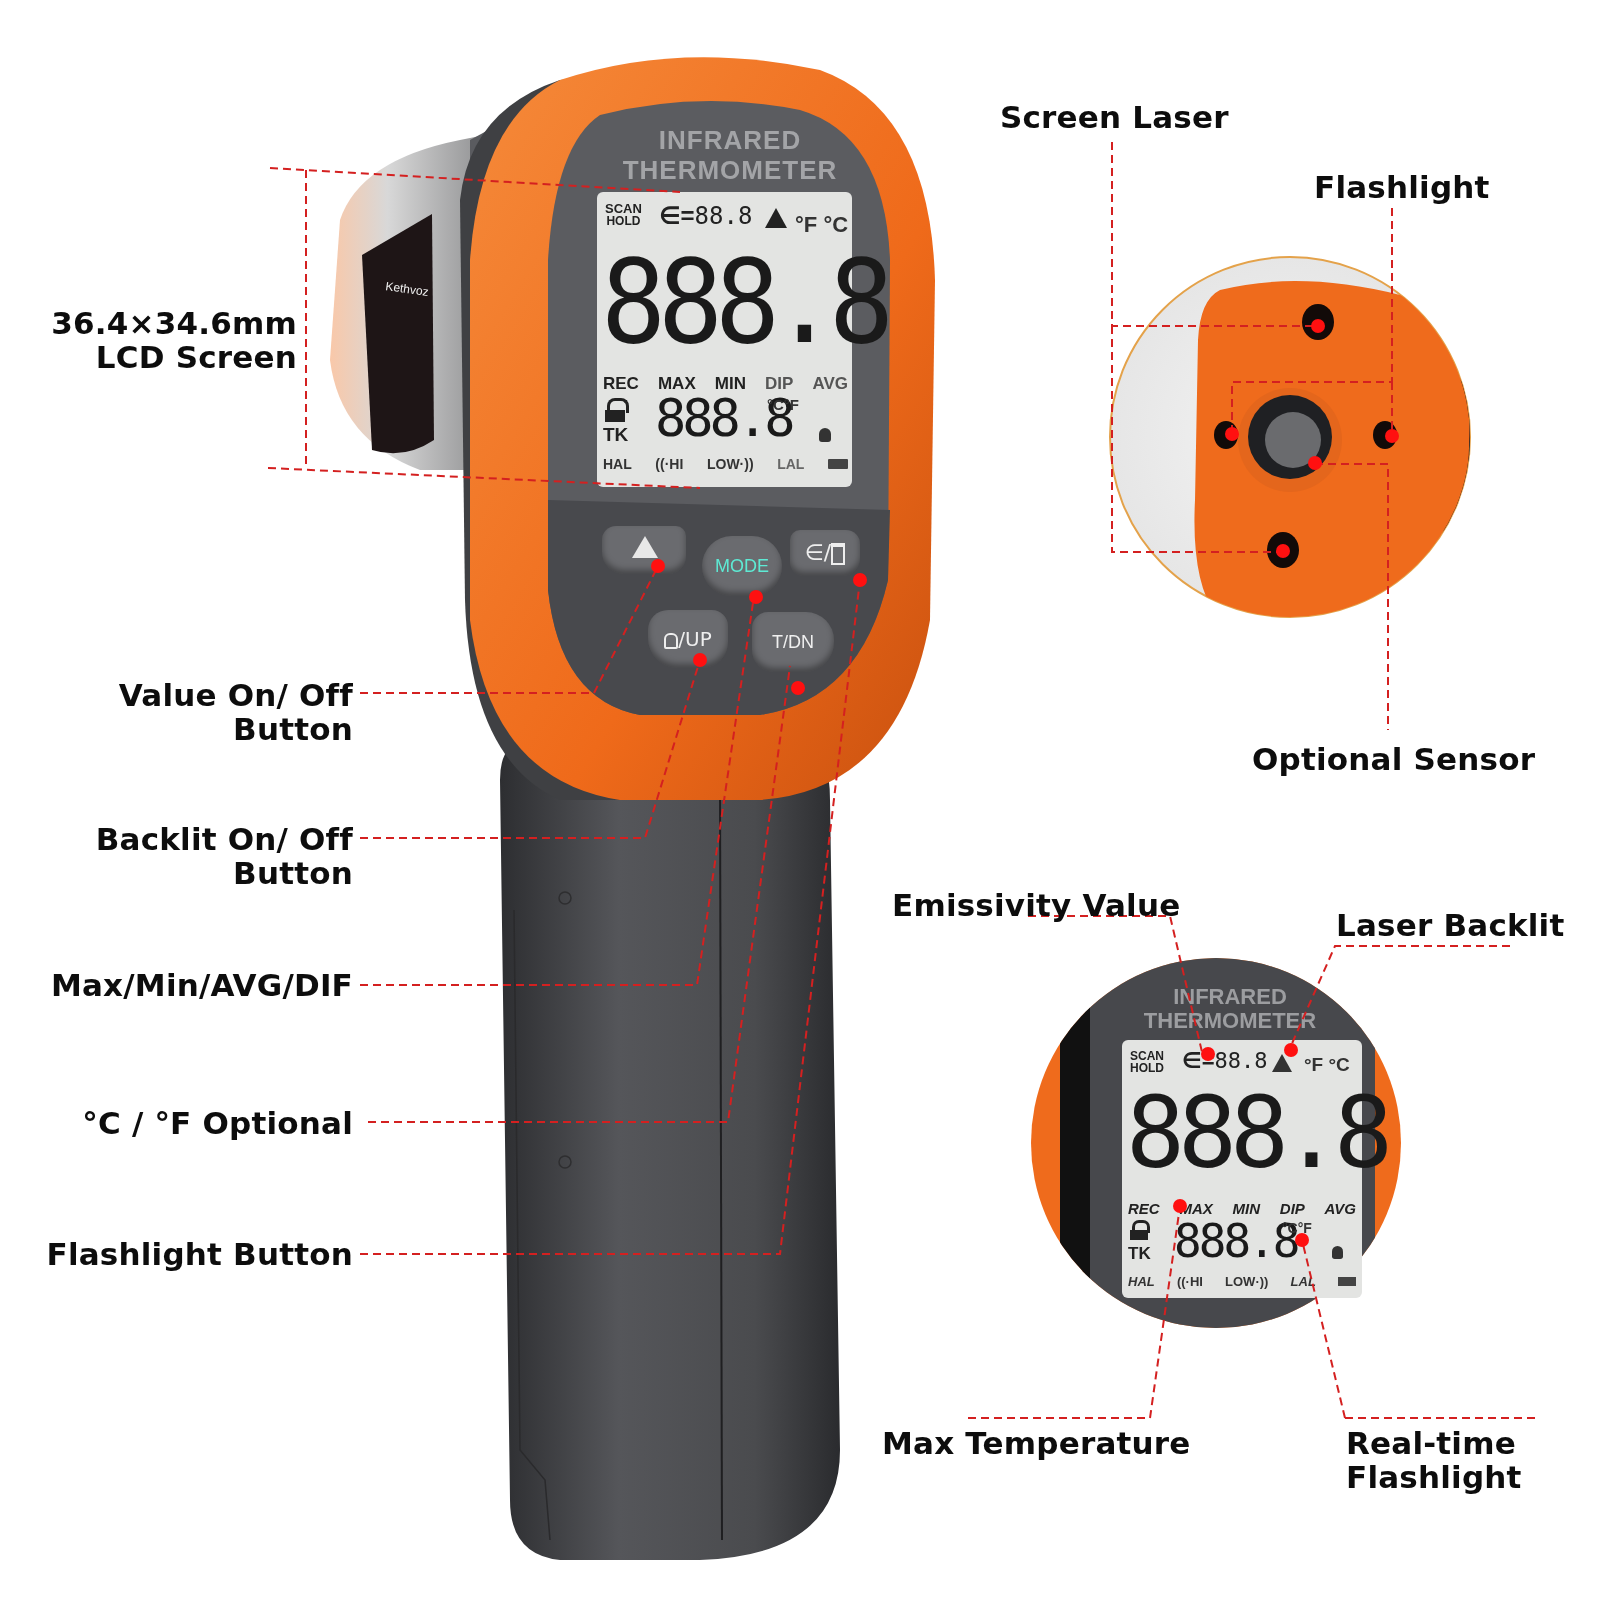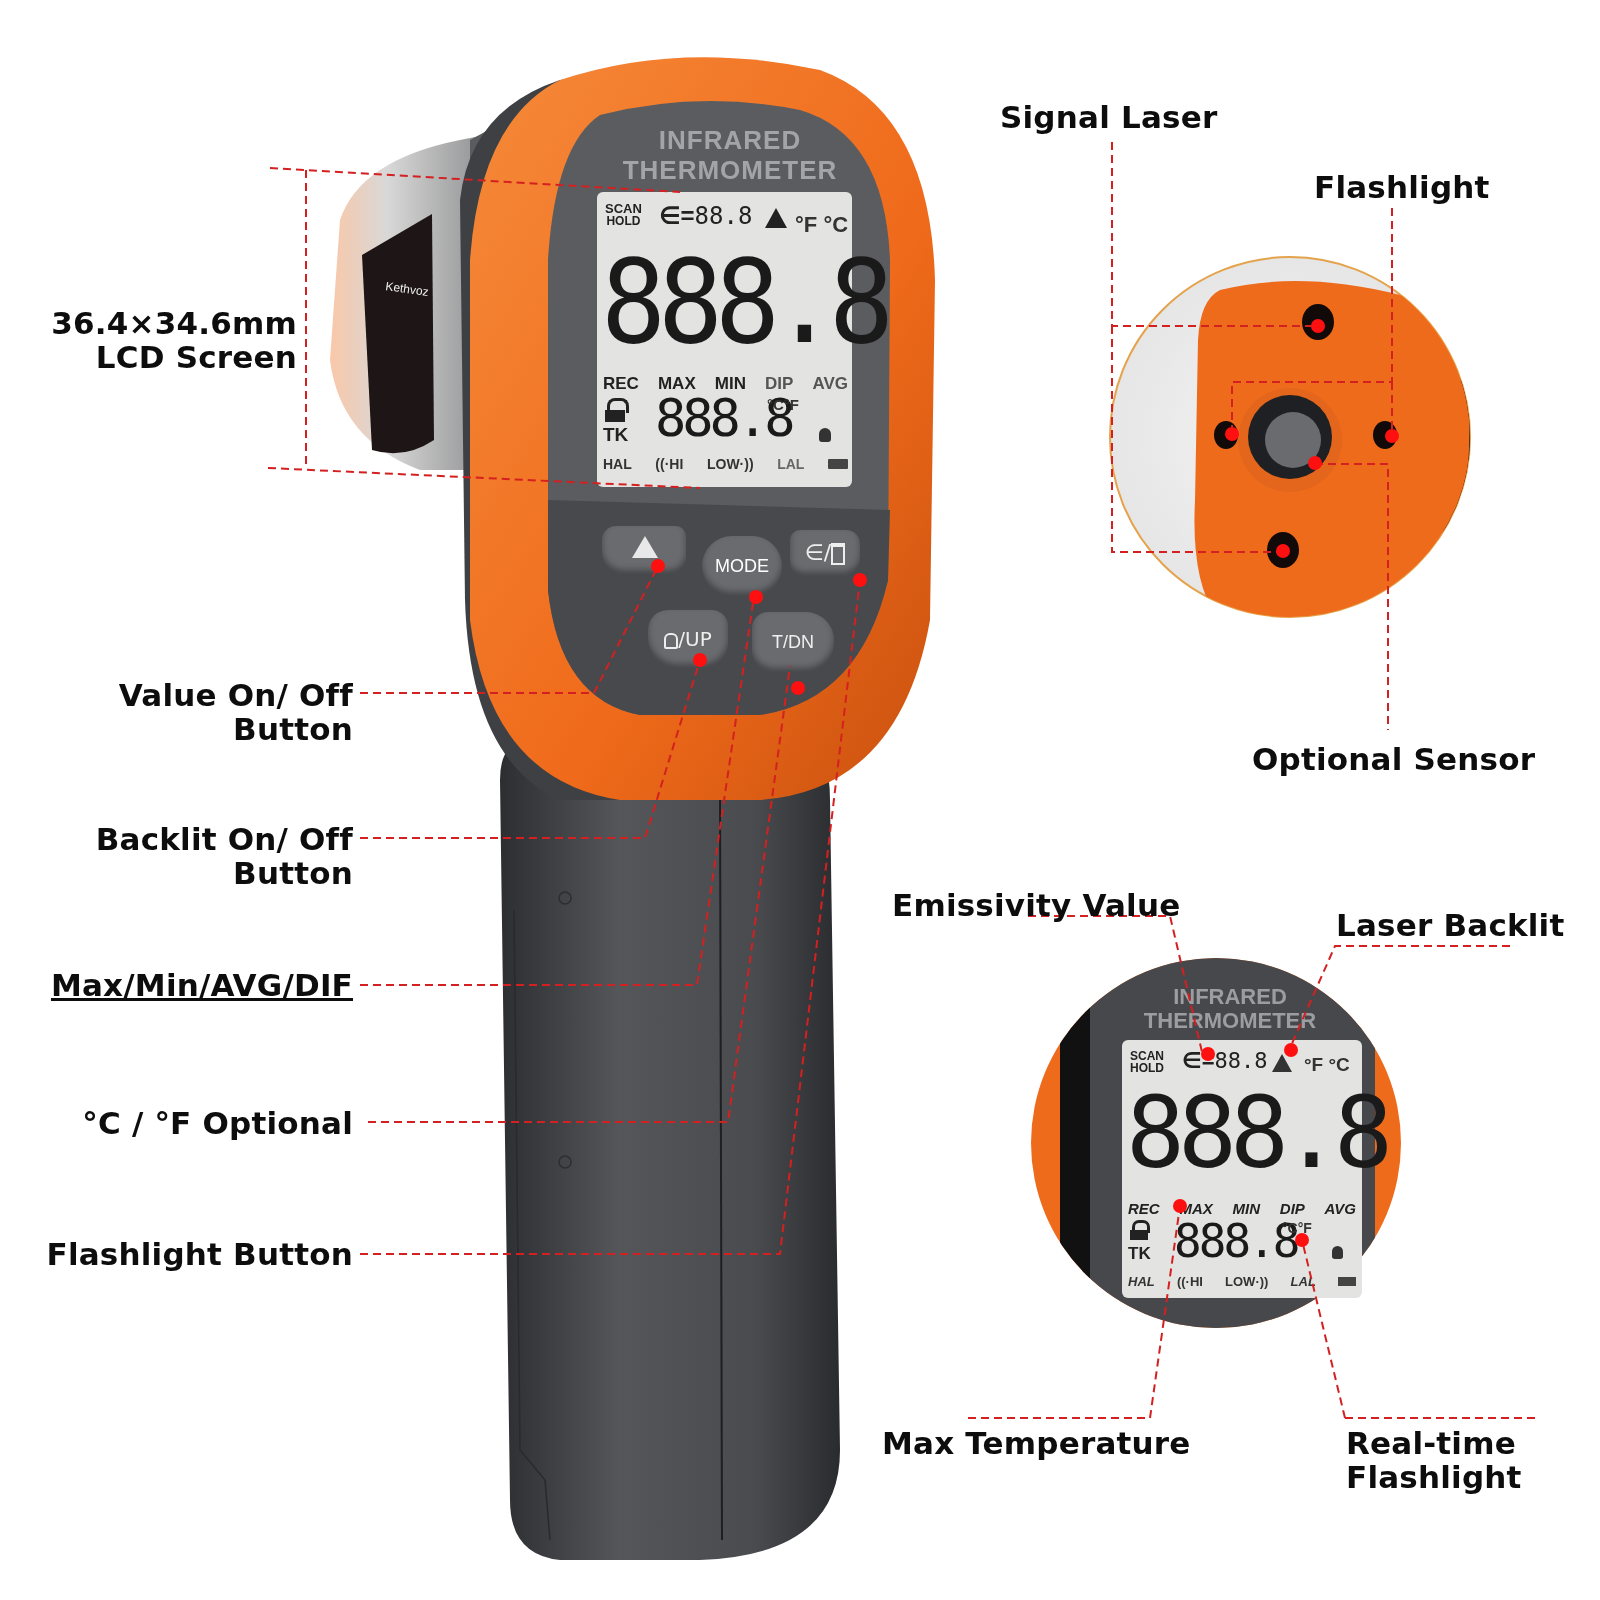--- a/index.html
+++ b/index.html
@@ -104,21 +104,21 @@
     <span>((·HI</span>
     <span>LOW·))</span>
     <span style="color:#666;">LAL</span>
     <span style="display:inline-block;width:20px;height:10px;background:#444;border-radius:1px;"></span>
   </div>
 </div>
 
 <div class="abs" style="left:602px;top:526px;width:84px;height:48px;background:#6a6b6f;border-radius:14px 10px 18px 22px;box-shadow:inset 0 -4px 6px rgba(0,0,0,0.35);">
   <div class="abs" style="left:30px;top:10px;width:0;height:0;border-left:13px solid transparent;border-right:13px solid transparent;border-bottom:22px solid #e8e8e8;"></div>
 </div>
-<div class="abs lcd-font" style="left:702px;top:536px;width:80px;height:60px;background:#6a6b6f;border-radius:40px;box-shadow:inset 0 -4px 6px rgba(0,0,0,0.35);color:#ffffff;font-size:18px;font-weight:normal;text-align:center;line-height:60px;">
+<div class="abs lcd-font" style="left:702px;top:536px;width:80px;height:60px;background:#6a6b6f;border-radius:40px;box-shadow:inset 0 -4px 6px rgba(0,0,0,0.35);color:#5eead4;font-size:18px;font-weight:normal;text-align:center;line-height:60px;">
   <span>MODE</span>
 </div>
 <div class="abs" style="left:790px;top:530px;width:70px;height:46px;background:#6a6b6f;border-radius:10px 14px 18px 14px;box-shadow:inset 0 -4px 6px rgba(0,0,0,0.35);color:#eee;font-size:22px;text-align:center;line-height:46px;">
   <span>∈/</span><span style="display:inline-block;width:10px;height:16px;border:2px solid #eee;border-top-width:4px;vertical-align:middle;"></span>
 </div>
 <div class="abs" style="left:648px;top:610px;width:80px;height:58px;background:#6a6b6f;border-radius:20px 16px 26px 30px;box-shadow:inset 0 -4px 6px rgba(0,0,0,0.35);color:#eee;font-size:20px;text-align:center;line-height:58px;">
   <span style="display:inline-block;width:10px;height:12px;border:2px solid #eee;border-radius:6px 6px 2px 2px;vertical-align:middle;"></span><span>/UP</span>
 </div>
 <div class="abs lcd-font" style="left:752px;top:612px;width:82px;height:60px;background:#6a6b6f;border-radius:16px 28px 30px 22px;box-shadow:inset 0 -4px 6px rgba(0,0,0,0.35);color:#f0f0f0;font-size:18px;font-weight:normal;text-align:center;line-height:60px;">
   <span>T/DN</span>
@@ -238,31 +238,31 @@
   <span class="l2">LCD Screen</span>
 </div>
 <div class="label right" style="right:1247px;top:678px;">
   <span class="l2">Value On/ Off</span>
   <span class="l2">Button</span>
 </div>
 <div class="label right" style="right:1247px;top:822px;">
   <span class="l2">Backlit On/ Off</span>
   <span class="l2">Button</span>
 </div>
-<div class="label right" style="right:1247px;top:968px;text-decoration:underline;">
+<div class="label right" style="right:1247px;top:968px;">
   <span class="l2">Max/Min/AVG/DIF</span>
 </div>
 <div class="label right" style="right:1247px;top:1106px;text-align:center;">
   <span class="l2">°C / °F Optional</span>
 </div>
 <div class="label right" style="right:1247px;top:1237px;">
   <span class="l2">Flashlight Button</span>
 </div>
 
-<div class="label" style="left:1000px;top:100px;">Signal Laser</div>
+<div class="label" style="left:1000px;top:100px;">Screen Laser</div>
 <div class="label" style="left:1314px;top:170px;">Flashlight</div>
 <div class="label" style="left:1252px;top:742px;">Optional Sensor</div>
 
 <div class="label" style="left:892px;top:888px;">Emissivity Value</div>
 <div class="label" style="left:1336px;top:908px;">Laser Backlit</div>
 <div class="label" style="left:882px;top:1426px;">Max Temperature</div>
 <div class="label" style="left:1346px;top:1426px;">
   <span class="l2">Real-time</span>
   <span class="l2">Flashlight</span>
 </div>

